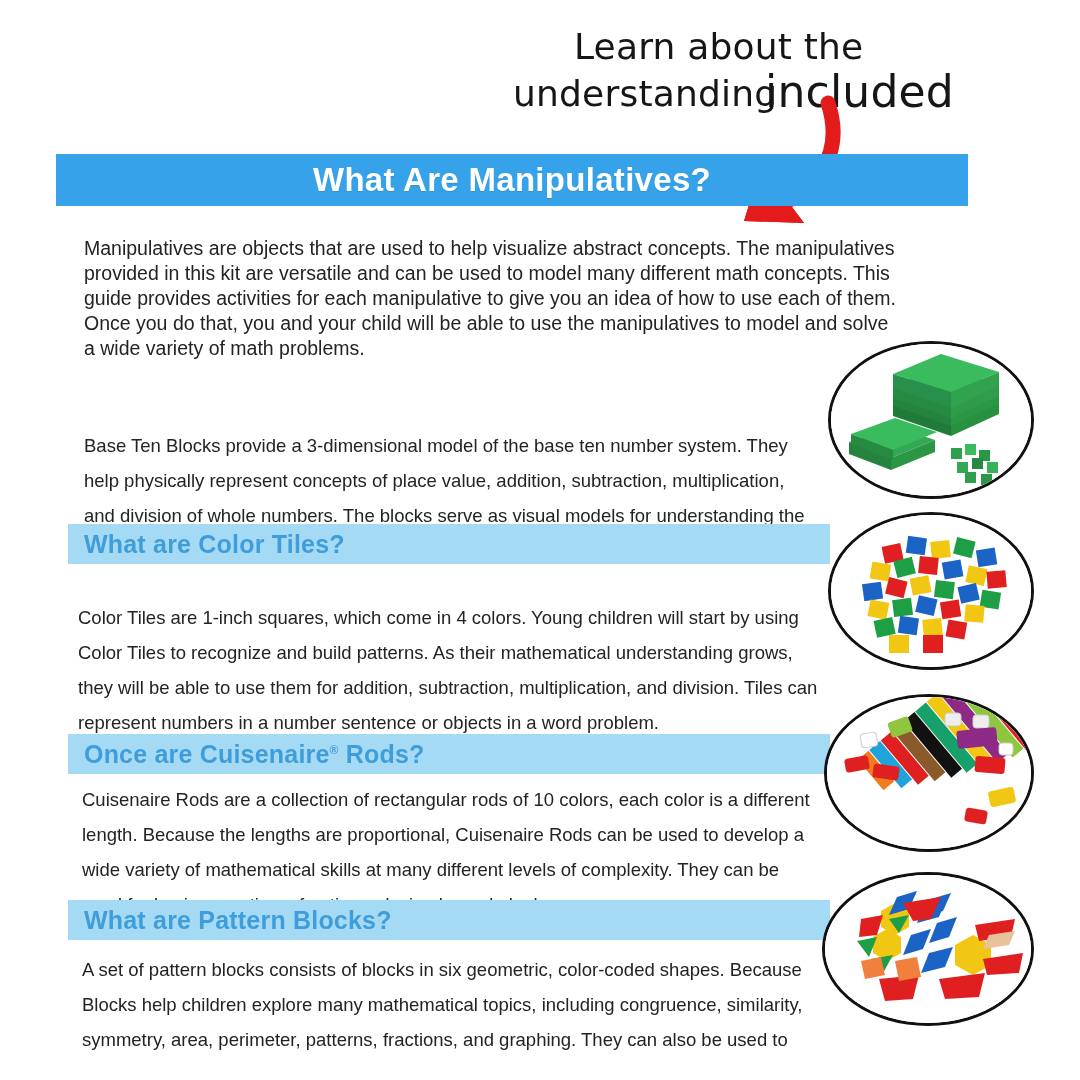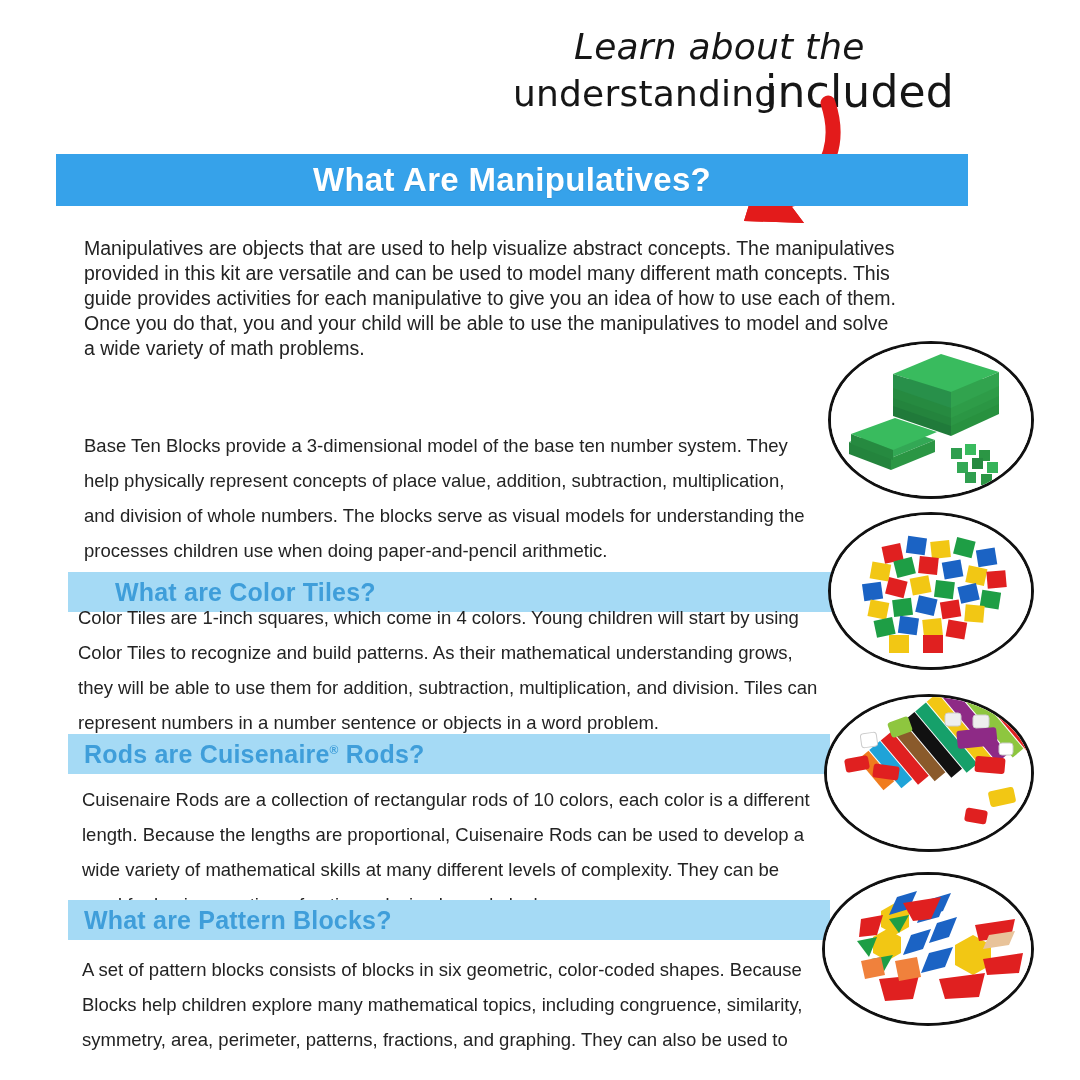--- a/index.html
+++ b/index.html
@@ -14,21 +14,21 @@
 
   
   .annot{
     position:absolute;
     color:#161616;
     font-family:"DejaVu Sans", sans-serif;
     font-weight:400;
     letter-spacing:.2px;
     white-space:nowrap;
   }
-  .annot-l1{left:574px;top:26px;font-size:36px;font-style:italic;}
+  .annot-l1{left:574px;top:26px;font-size:36px;}
   .annot-l2{left:513px;top:73px;font-size:36px;}
   .annot-l3{left:765px;top:66px;font-size:44px;}
 
   .arrow-wrap{position:absolute;left:700px;top:95px;width:160px;height:140px;}
 
   
   .banner{
     position:absolute;left:56px;top:154px;width:912px;height:52px;
     background:#36a2ea;
     display:flex;align-items:center;justify-content:center;
@@ -134,21 +134,21 @@
         <rect x="148" y="106" width="11" height="11" fill="#2b9644"></rect>
         <rect x="126" y="118" width="11" height="11" fill="#33a855"></rect>
         <rect x="141" y="114" width="11" height="11" fill="#268a40"></rect>
         <rect x="156" y="118" width="11" height="11" fill="#35b359"></rect>
         <rect x="134" y="128" width="11" height="11" fill="#2f9e4f"></rect>
         <rect x="150" y="130" width="11" height="11" fill="#2b9644"></rect>
       </g>
     </svg>
   </div>
 
-  <div class="band" style="top:572px;padding-left:31px;">
+  <div class="band" style="top:524px;">
     <div class="band-title">What are Color Tiles?</div>
   </div>
   <div class="body-copy" style="left:78px;top:600px;width:742px;">Color Tiles are 1-inch squares, which come in 4 colors. Young children will start by using Color Tiles to recognize and build patterns. As their mathematical understanding grows, they will be able to use them for addition, subtraction, multiplication, and division. Tiles can represent numbers in a number sentence or objects in a word problem.</div>
 
   <div class="oval" style="left:828px;top:512px;width:200px;height:152px;">
     <svg viewBox="0 0 200 152" xmlns="http://www.w3.org/2000/svg">
       <rect width="200" height="152" fill="#ffffff"></rect>
       <g>
         <rect x="52" y="30" width="19" height="17" fill="#e02020" transform="rotate(-12 61 38)"></rect>
         <rect x="76" y="22" width="19" height="17" fill="#1b63c4" transform="rotate(8 85 30)"></rect>
@@ -177,21 +177,21 @@
         <rect x="92" y="104" width="19" height="17" fill="#f2c714" transform="rotate(-6 101 112)"></rect>
         <rect x="116" y="106" width="19" height="17" fill="#e02020" transform="rotate(10 125 114)"></rect>
         <rect x="58" y="120" width="20" height="18" fill="#f2c714"></rect>
         <rect x="92" y="120" width="20" height="18" fill="#e02020"></rect>
       </g>
     </svg>
   </div>
 
   <div class="band" style="top:734px;">
     <div class="band-title">
-      <span>Rods are Cuisenaire</span><sup>®</sup><span> Rods?</span>
+      <span>Once are Cuisenaire</span><sup>®</sup><span> Rods?</span>
     </div>
   </div>
   <div class="body-copy" style="left:82px;top:782px;width:740px;">Cuisenaire Rods are a collection of rectangular rods of 10 colors, each color is a different length. Because the lengths are proportional,  Cuisenaire Rods can be used to develop a wide variety of mathematical skills at many different levels of complexity. They can be used for basic operations, fractions, decimals, and algebra.</div>
 
   <div class="oval" style="left:824px;top:694px;width:204px;height:152px;">
     <svg viewBox="0 0 204 152" xmlns="http://www.w3.org/2000/svg">
       <rect width="204" height="152" fill="#ffffff"></rect>
 
       <g transform="rotate(-40 102 76)">
         <rect x="56" y="20" width="14" height="40" fill="#f07c1e"></rect>

